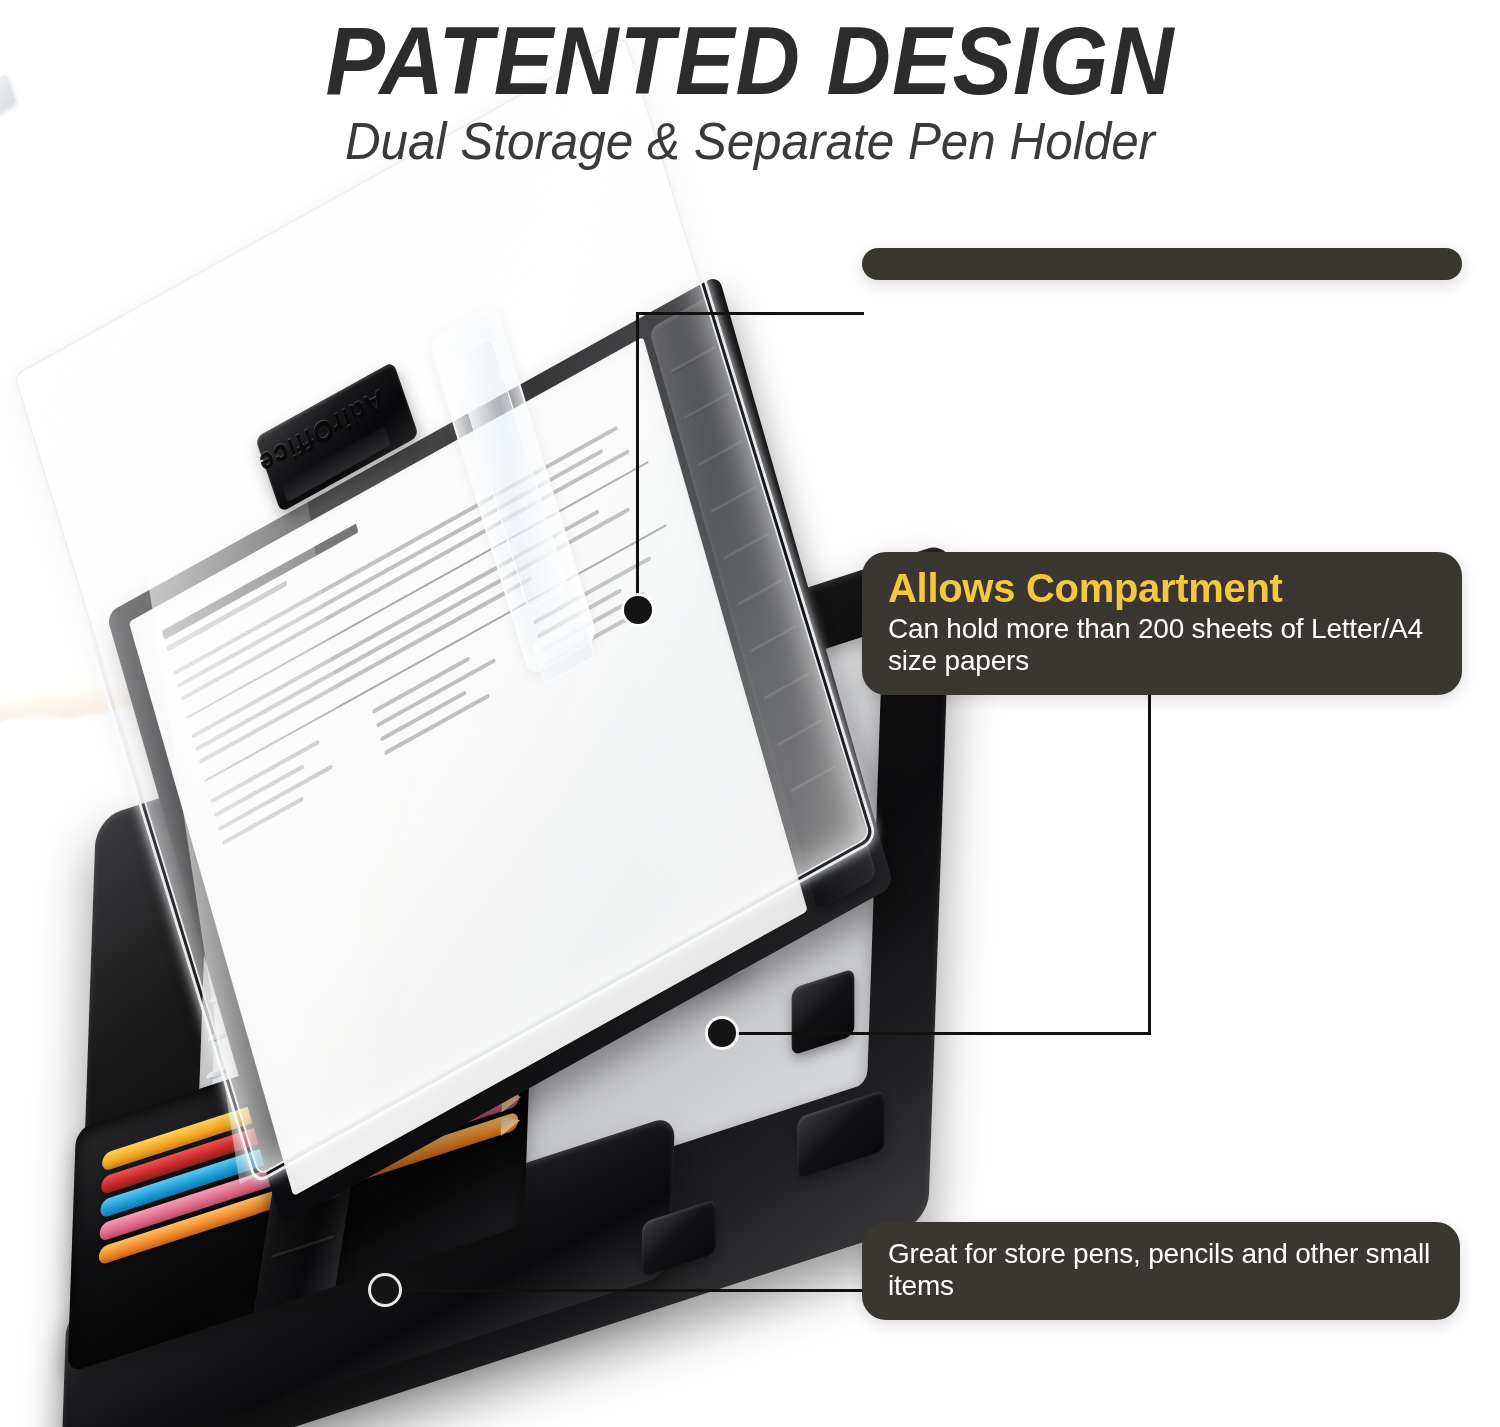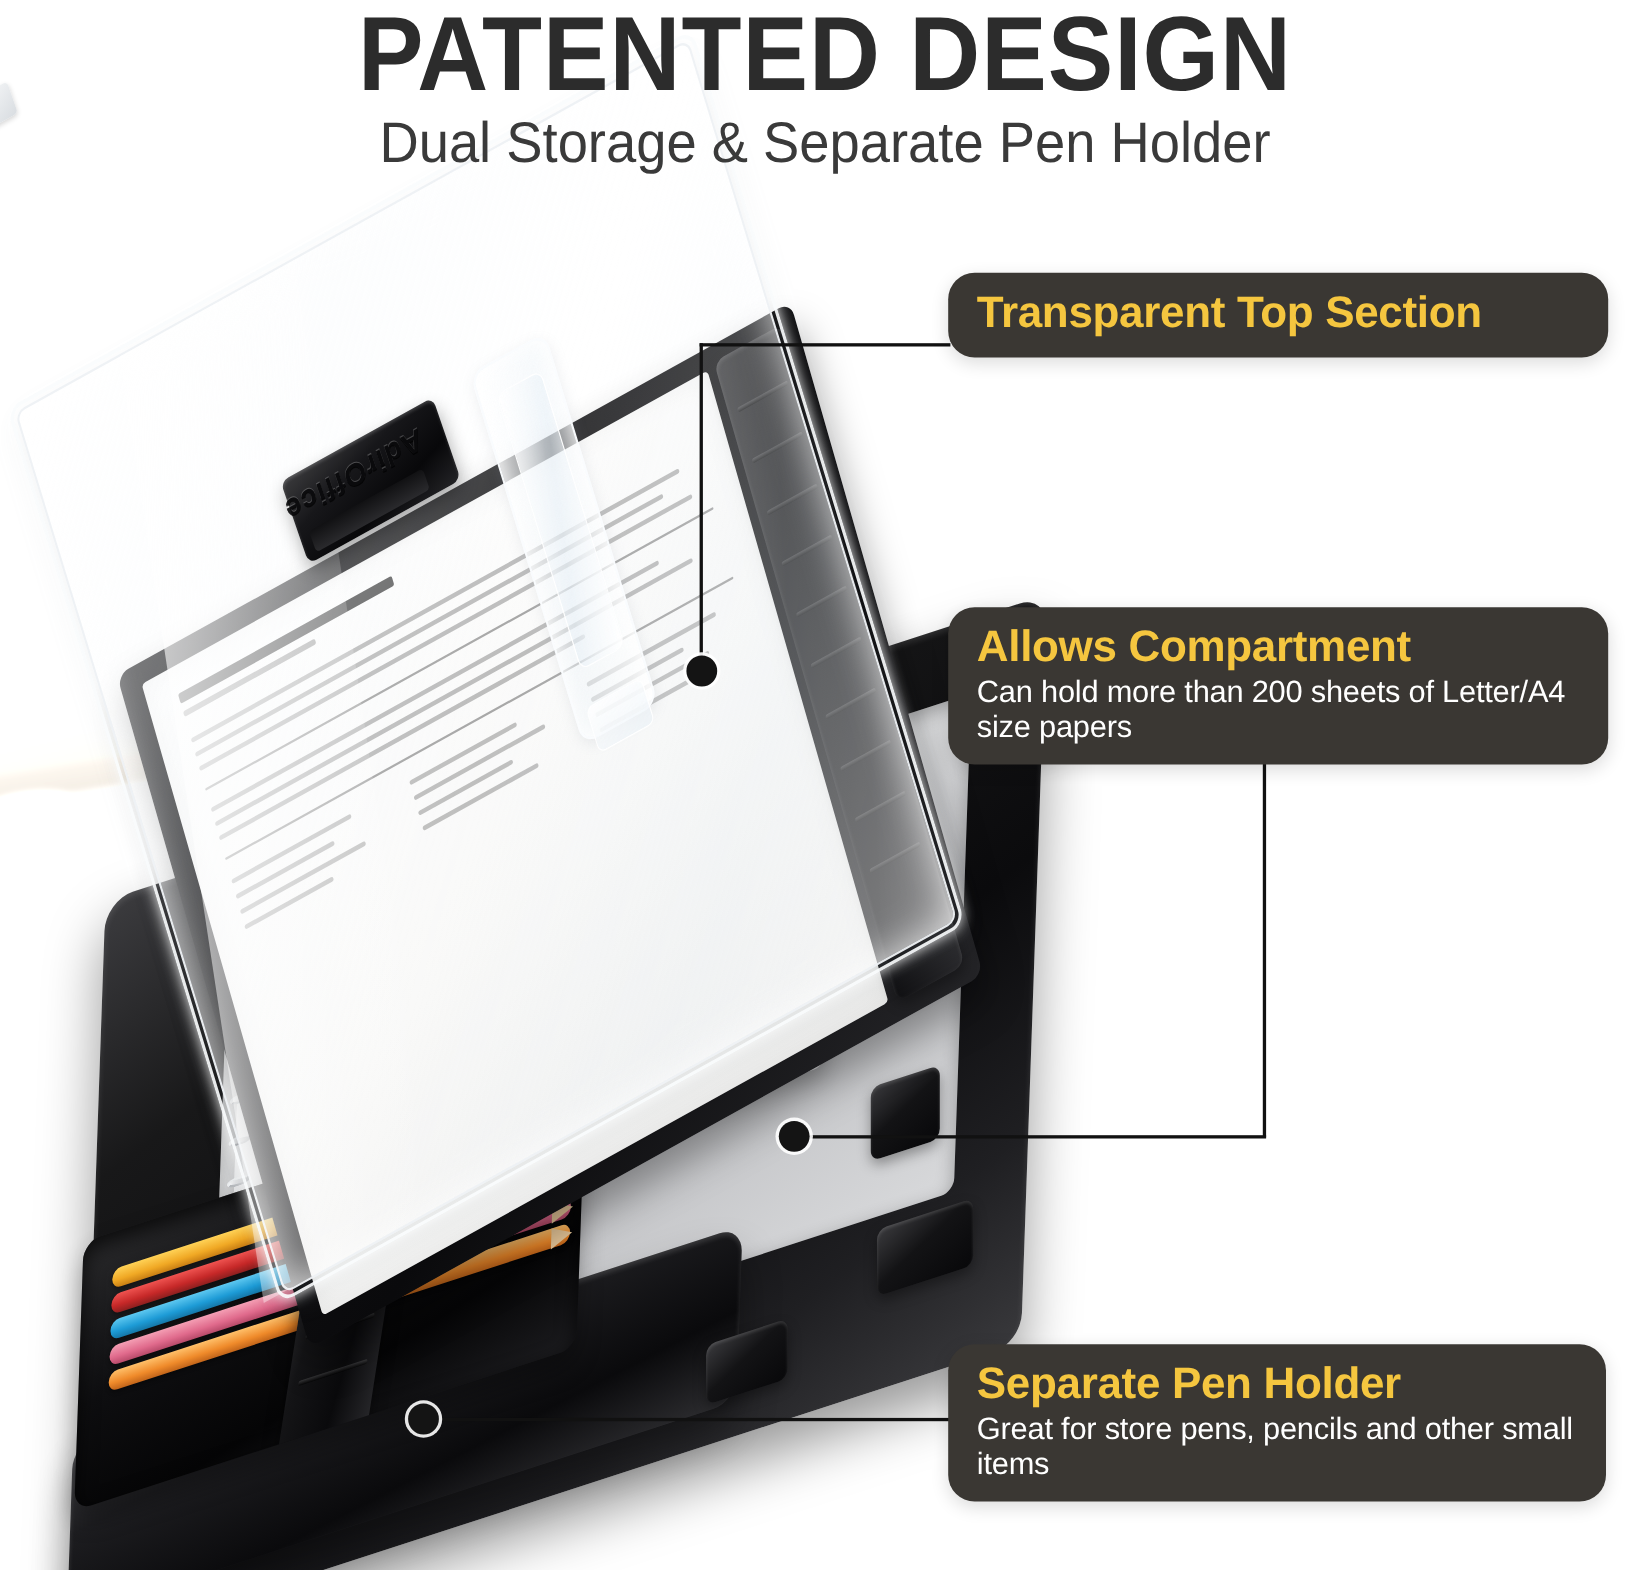--- a/index.html
+++ b/index.html
@@ -402,21 +402,21 @@
   
   #lead2-v { left:1148px; top:694px;  width:3px;   height:340px; }
   #lead2-h { left:722px;  top:1032px; width:429px; height:3px; }
   #dot2    { left:708px;  top:1019px; }
 
   
   #lead3-h { left:395px;  top:1289px; width:470px; height:3px; }
   #dot3    { left:371px;  top:1276px; }
 
   
-  .header { position:absolute; left:0; right:0; top:0; text-align:center; padding-top:2px; }
+  .header { position:absolute; left:0; right:0; top:0; text-align:center; padding-top:13px;font-style:italic; }
   .h-title {
     font-size:96px; font-weight:700; color:#2c2c2c;
     letter-spacing:1px; line-height:1.0;
     transform:scaleX(.93); transform-origin:center;
   }
   .h-sub {
     font-size:52px; color:#3a3a3a; margin-top:4px; line-height:1.1;
     transform:scaleX(.95); transform-origin:center;
   }
 </style>
@@ -628,30 +628,28 @@
   <div class="dot" id="dot1"></div>
 
   <div class="lead" id="lead2-v"></div>
   <div class="lead" id="lead2-h"></div>
   <div class="dot" id="dot2"></div>
 
   <div class="lead" id="lead3-h"></div>
   <div class="dot" id="dot3"></div>
 
   <div class="callout" id="callout-1">
-    <div class="c-title">Transparent Top Section</div>
   </div>
 
   <div class="callout" id="callout-2">
     <div class="c-title">Allows Compartment</div>
     <div class="c-body">Can hold more than 200 sheets of Letter/A4 size papers</div>
   </div>
 
   <div class="callout" id="callout-3">
-    <div class="c-title">Separate Pen Holder</div>
     <div class="c-body">Great for store pens, pencils and other small items</div>
   </div>
 
   <div class="header">
     <div class="h-title">PATENTED DESIGN</div>
     <div class="h-sub">Dual Storage &amp; Separate Pen Holder</div>
   </div>
 
 </div>
 

